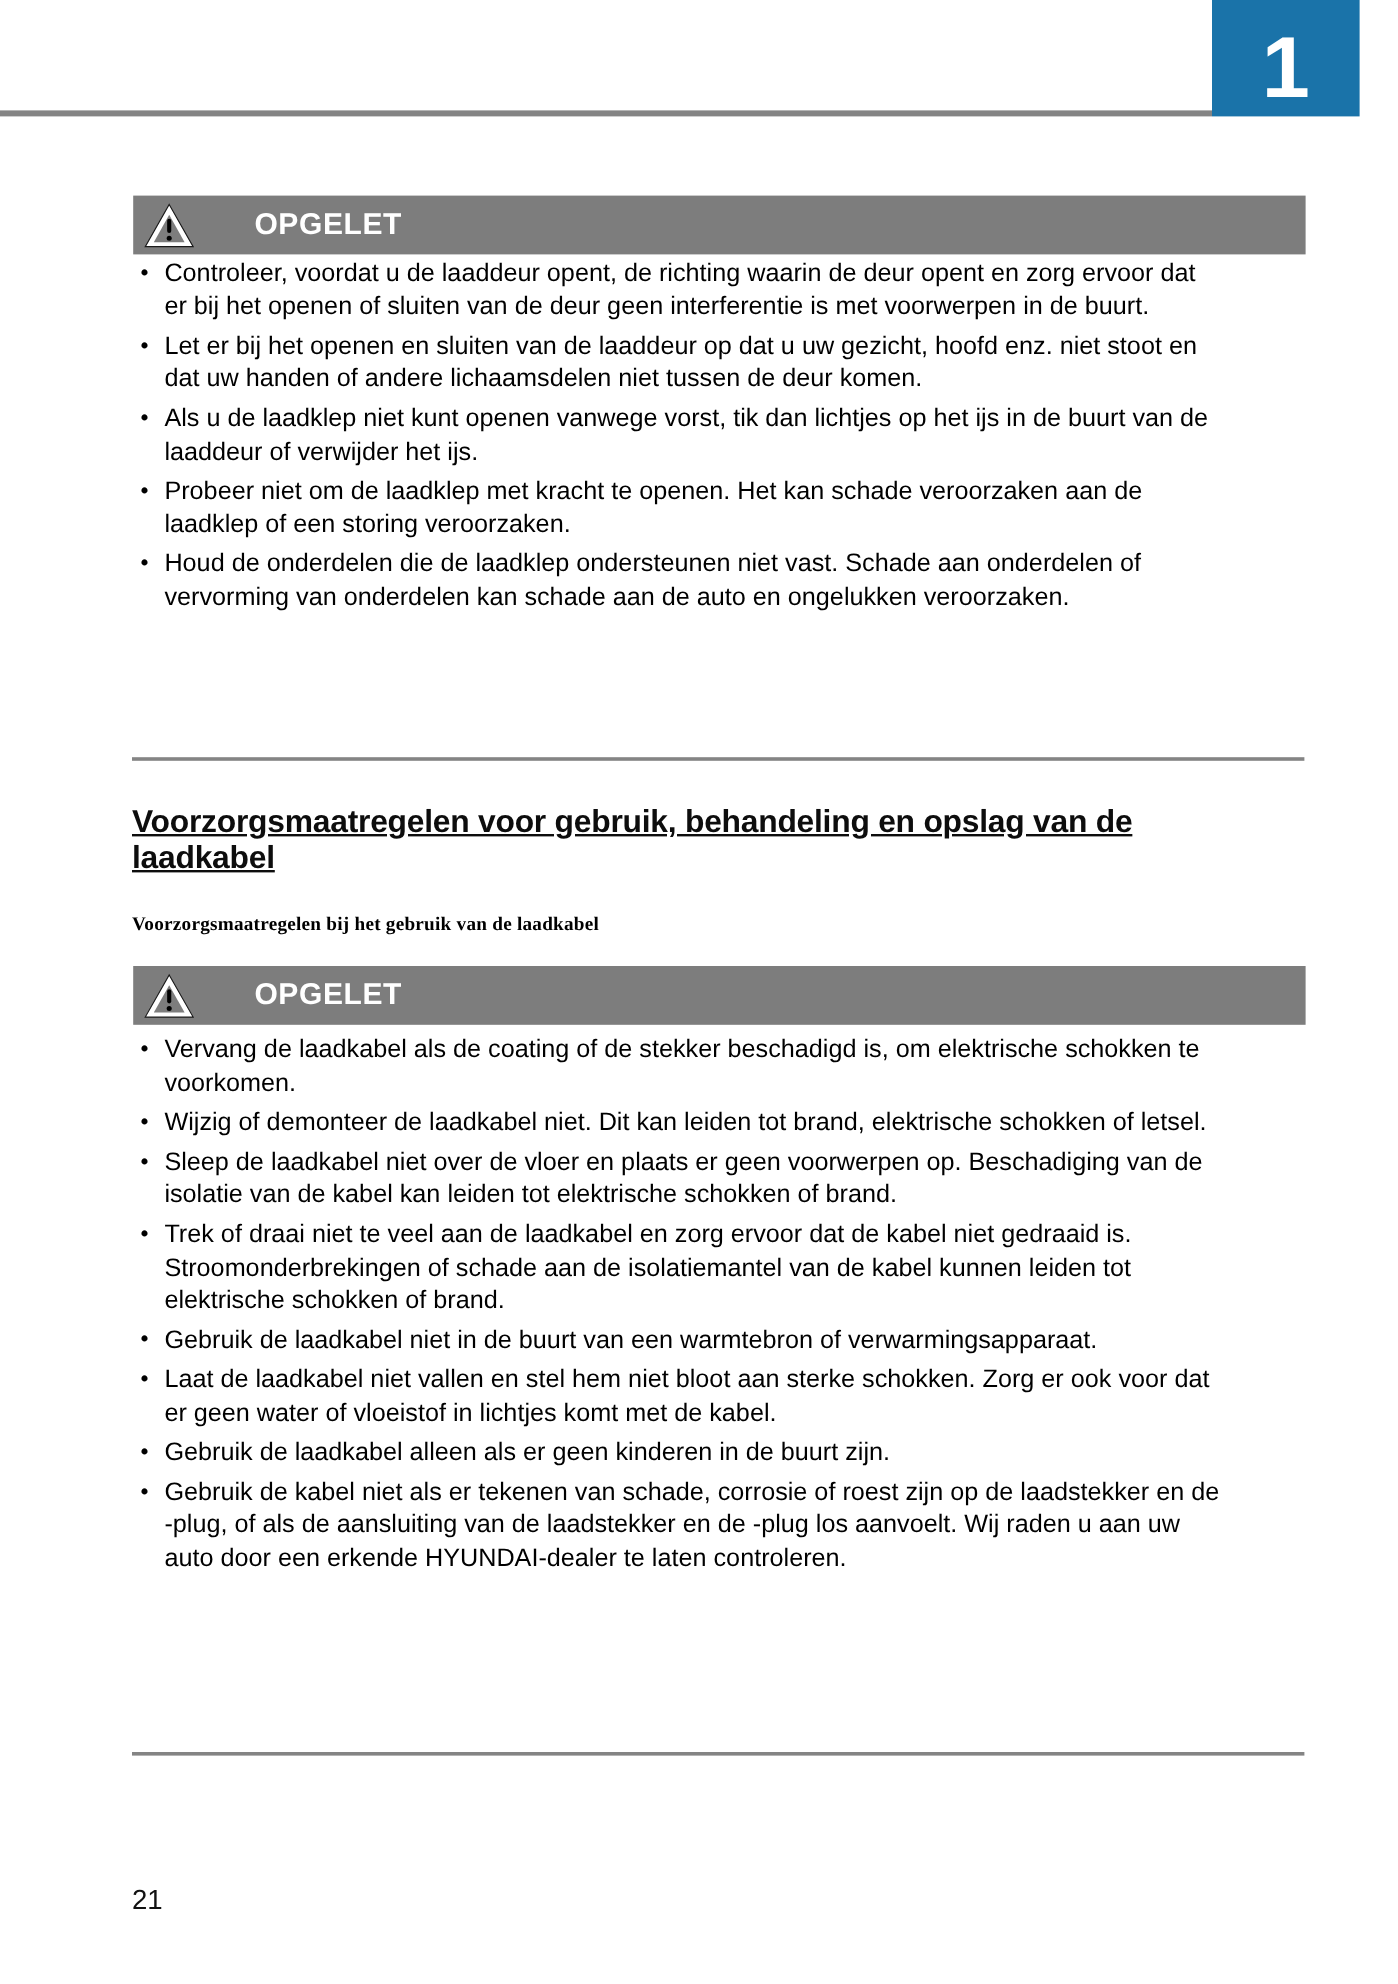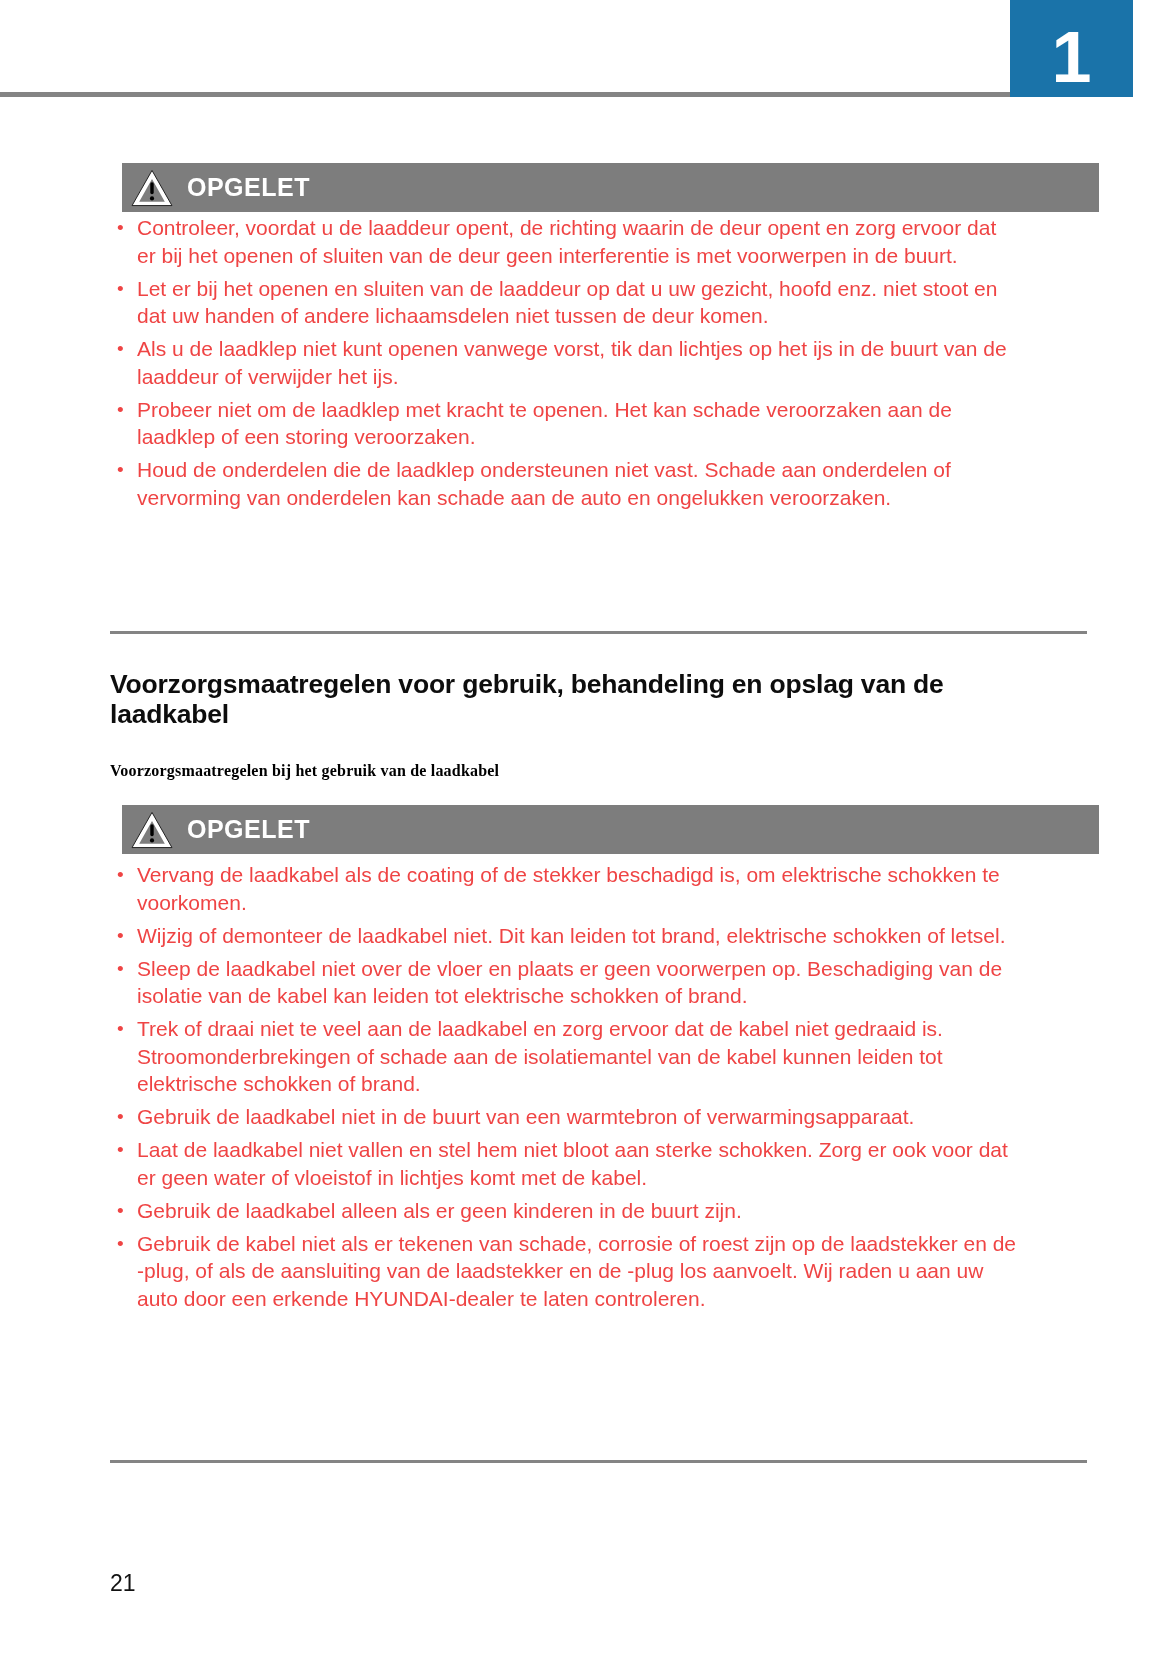--- a/index.html
+++ b/index.html
@@ -50,28 +50,29 @@
   
   .content {
     position: absolute;
     left: 110px;
     top: 0;
     width: 977px;
   }
 
   .warning-banner {
     position: absolute;
-    left: 12px;
+    left: 1px;
     width: 977px;
     height: 49px;
     background: var(--banner-gray, #7d7d7d);
     display: flex;
     align-items: center;
     box-sizing: border-box;
     padding-left: 9px;
+    gap: 36px;
   }
   .warning-banner .w-icon {
     width: 42px;
     height: 38px;
     flex: 0 0 auto;
     display: block;
   }
   .warning-banner .w-title {
     color: #ffffff;
     font-weight: bold;
@@ -82,21 +83,21 @@
   .banner-1 { top: 163px; }
   .banner-2 { top: 805px; }
 
   ul.warning-list {
     position: absolute;
     left: 0;
     margin: 0;
     padding: 0;
     list-style: none;
     width: 910px;
-    color: #ef4444;
+    color: #000000;
     font-size: 21px;
     line-height: 27.5px;
   }
   ul.warning-list li {
     position: relative;
     padding-left: 27px;
     margin-bottom: 5.5px;
   }
   ul.warning-list li::before {
     content: "\2022";
@@ -122,20 +123,21 @@
     position: absolute;
     left: 0;
     top: 670px;
     width: 930px;
     margin: 0;
     color: #0d0d0d;
     font-size: 26.5px;
     font-weight: bold;
     line-height: 29.5px;
     letter-spacing: -0.2px;
+    text-decoration: underline;
   }
   .section-subheading {
     position: absolute;
     left: 0;
     top: 762px;
     margin: 0;
     color: #000000;
     font-family: "Liberation Serif", serif;
     font-size: 16px;
     font-weight: bold;

